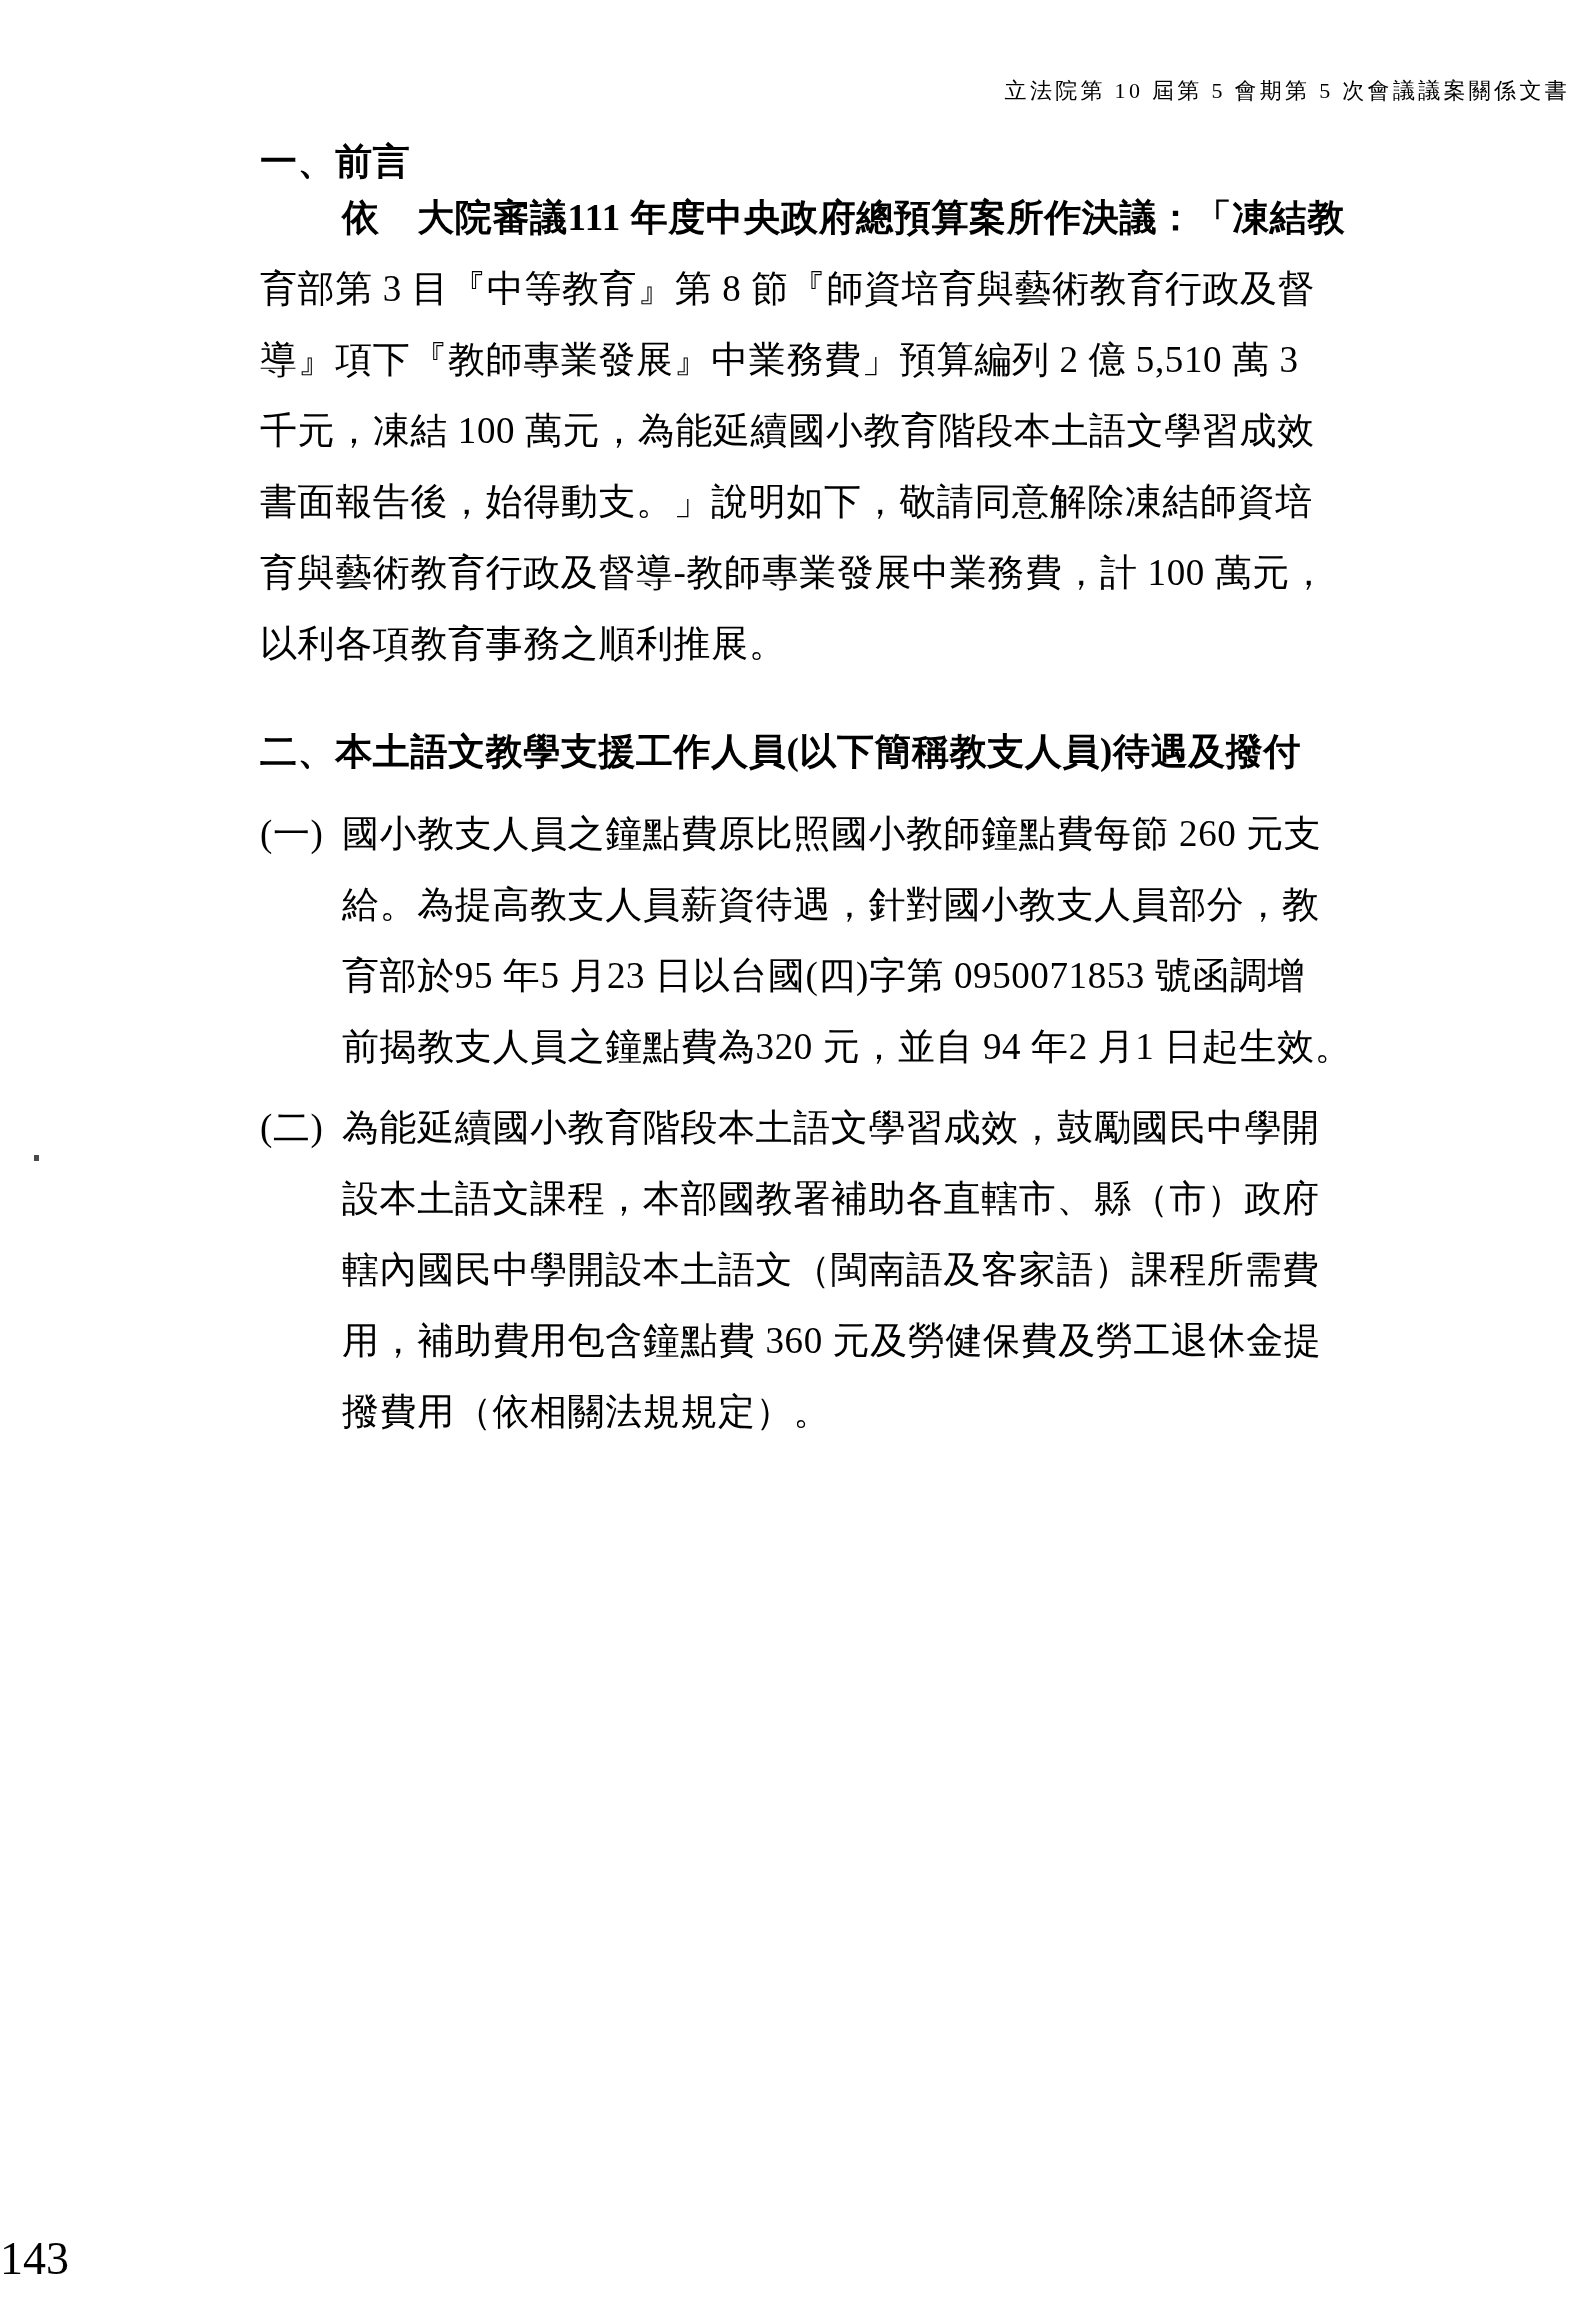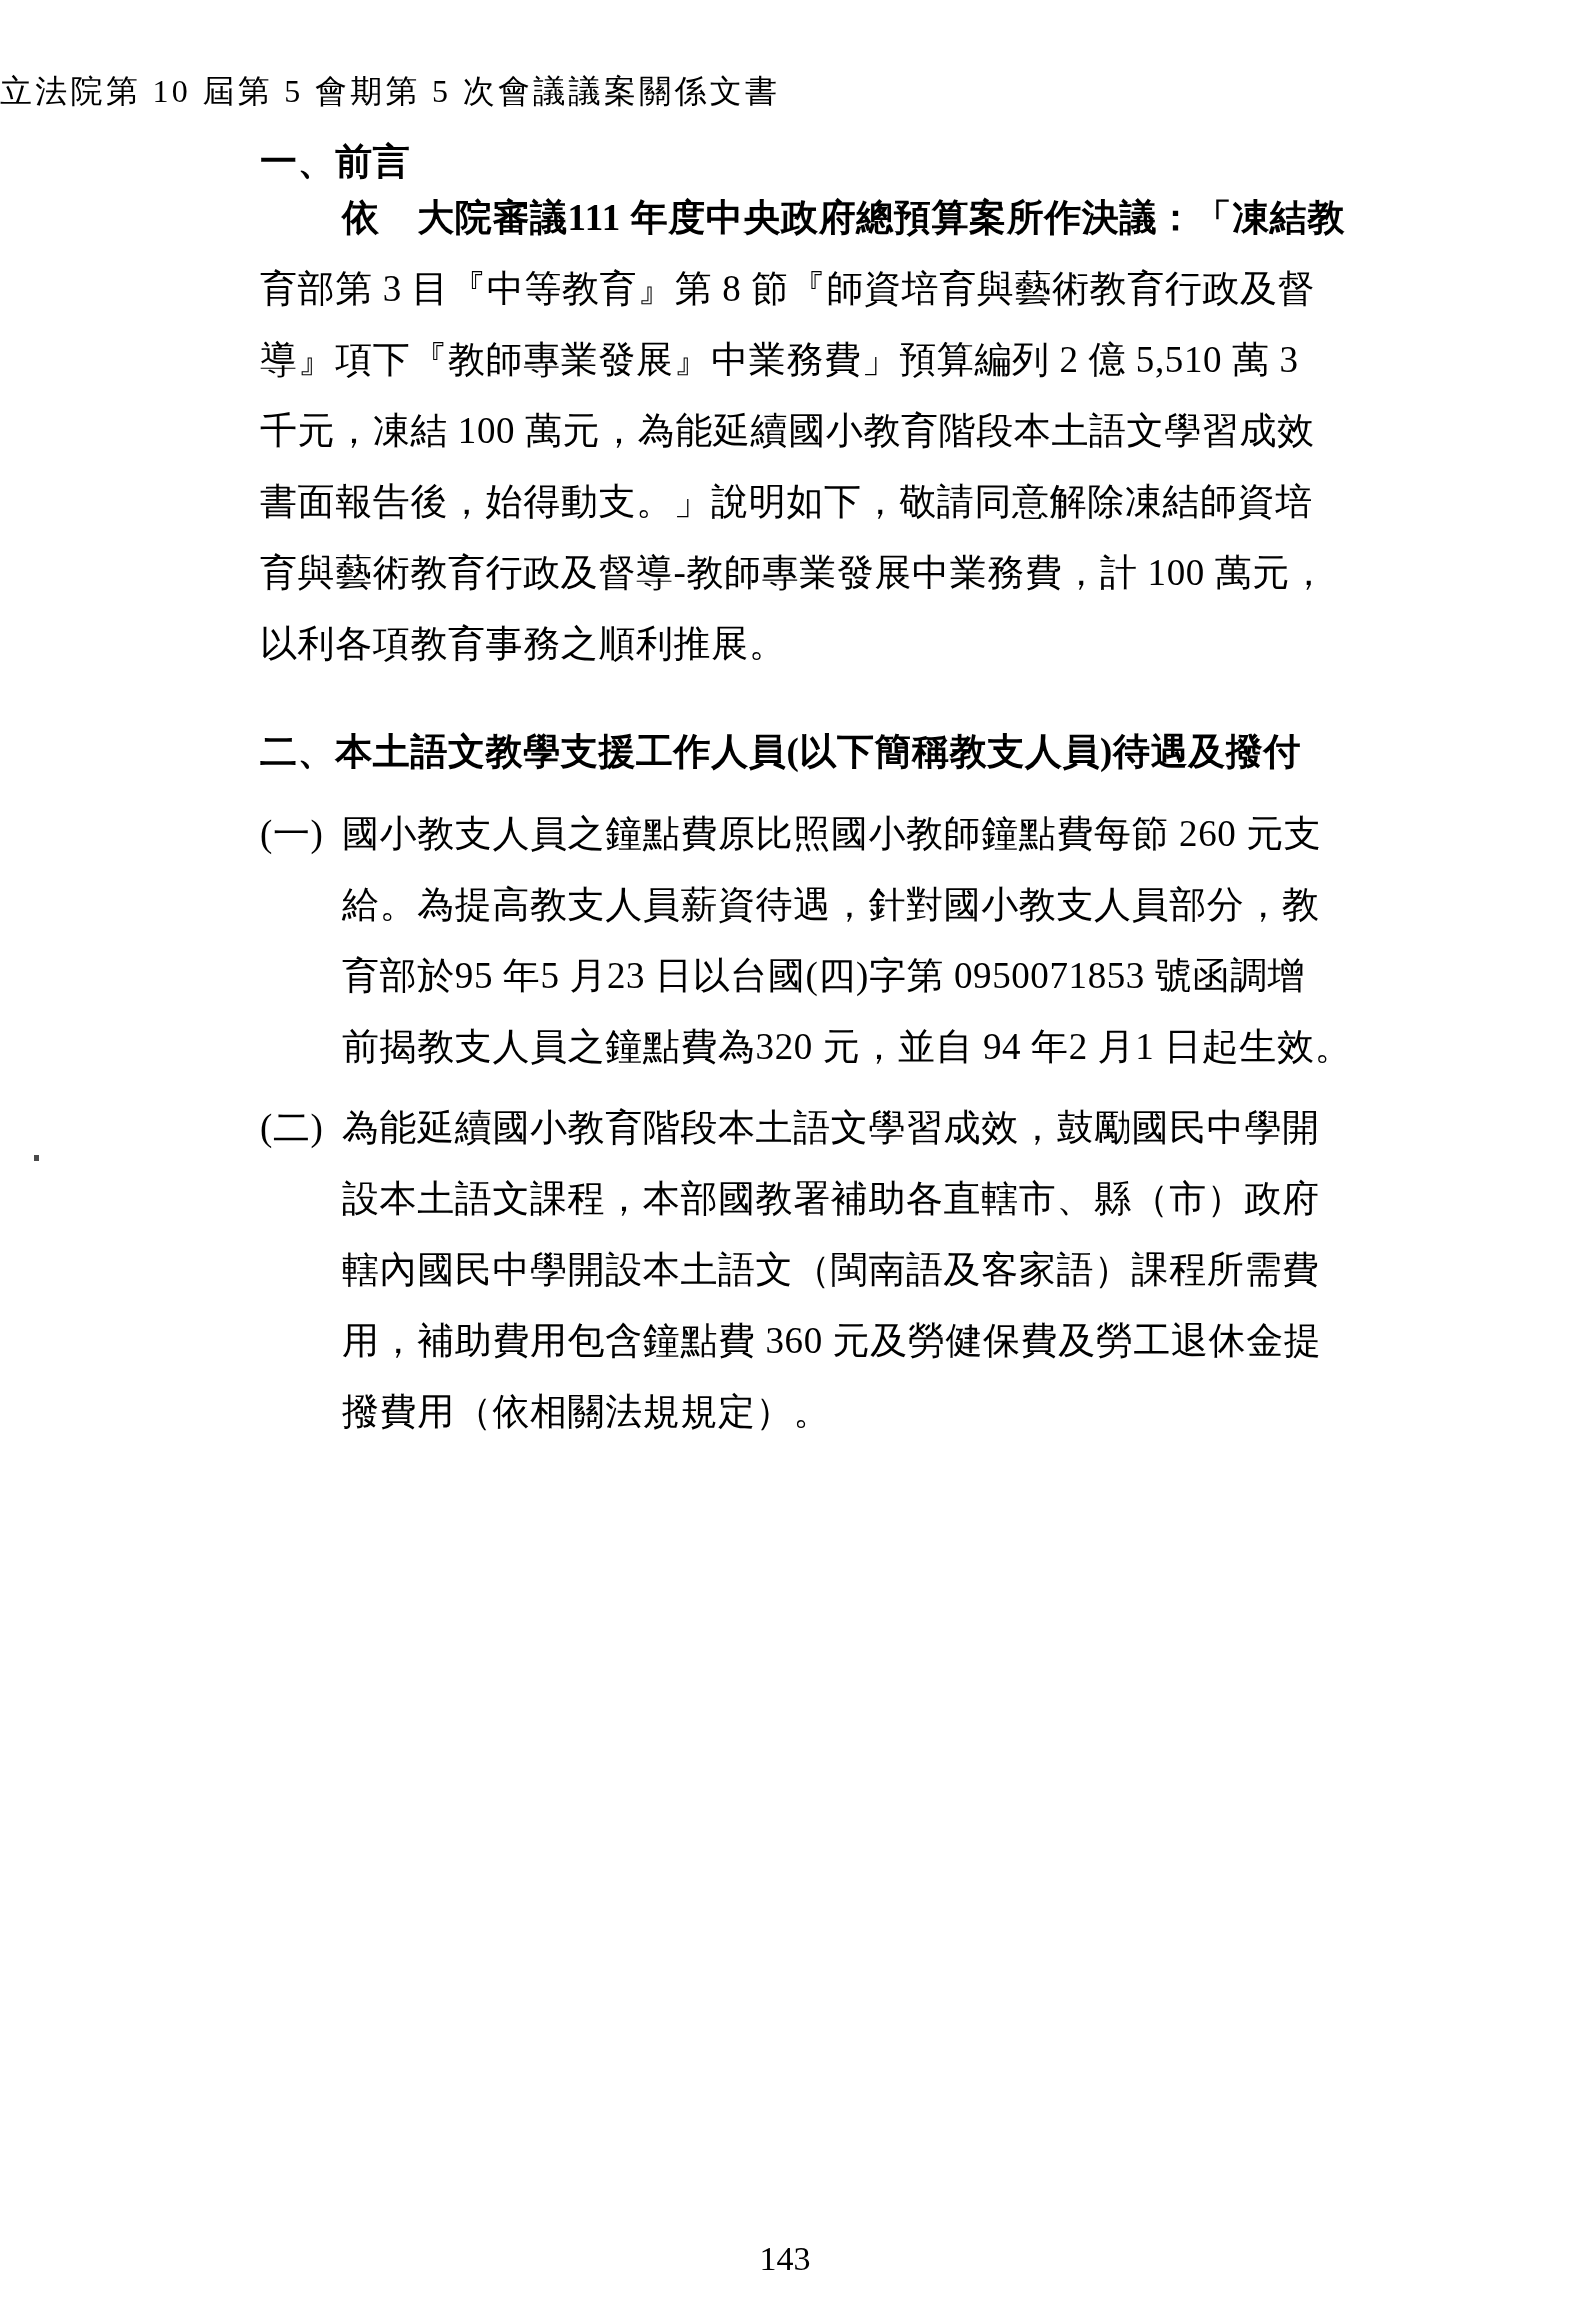--- a/index.html
+++ b/index.html
@@ -13,22 +13,22 @@
     height: 2319px;
     background: #ffffff;
     color: #000000;
     font-family: "Liberation Serif", "DejaVu Serif", serif;
     overflow: hidden;
   }
   
   .doc-header {
     margin-top: 77px;
     width: 100%;
-    text-align: left;
-    font-size: 32px;
+    text-align: right;
+    font-size: 22px;
     line-height: 28px;
     letter-spacing: 3.3px;
     white-space: nowrap;
   }
   
   .content {
     margin-left: 260px;
     width: 1091px;
   }
   
@@ -78,22 +78,22 @@
     letter-spacing: 0.6px;
     white-space: nowrap;
   }
   .item-lines { flex: 1 1 auto; }
   
   .page-number {
     position: absolute;
     top: 2240px;
     left: 0;
     width: 100%;
-    text-align: center;
-    font-size: 34px;
+    text-align: left;
+    font-size: 46px;
     line-height: 37px;
   }
   
   .speck {
     position: absolute;
     left: 34px;
     top: 1155px;
     width: 5px;
     height: 6.1px;
     background: #2a2a2a;

